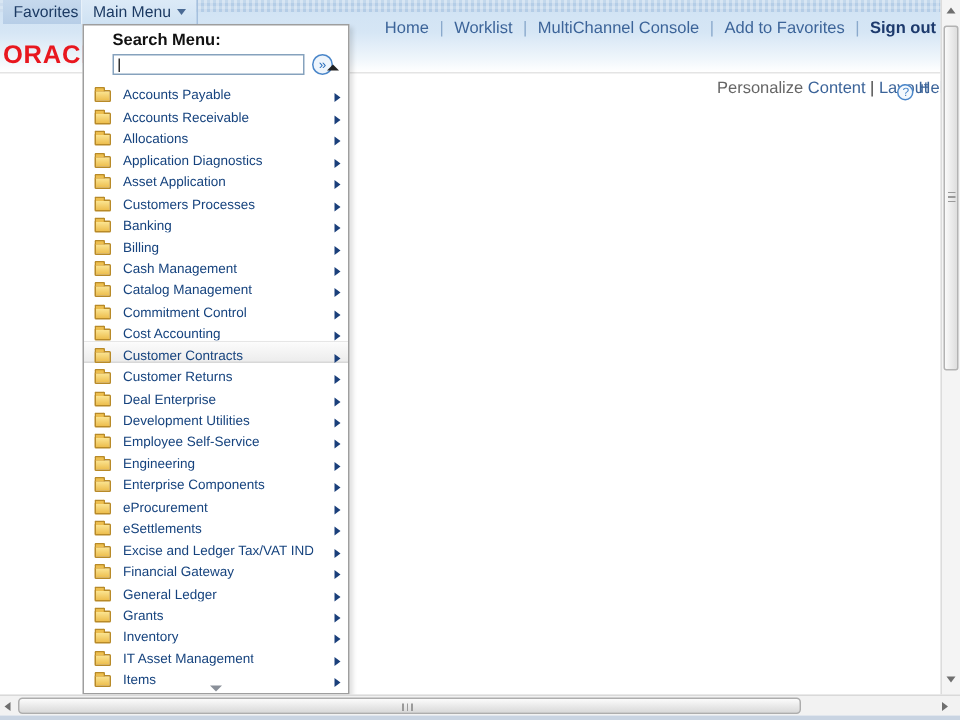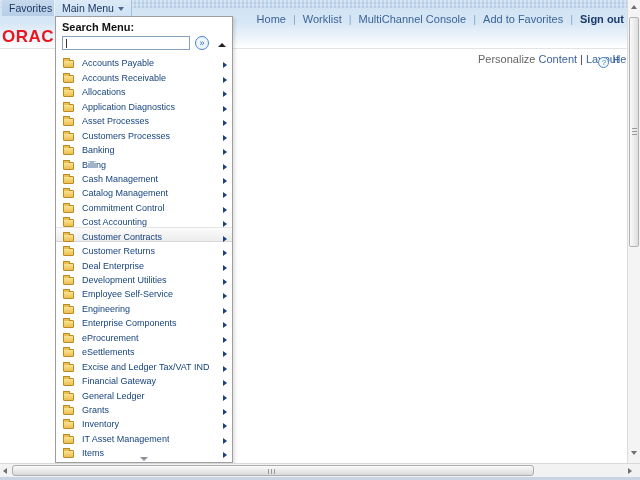--- a/index.html
+++ b/index.html
@@ -34,21 +34,21 @@
   .personalize a { color:#3c6499; text-decoration:none; cursor:pointer; }
   .personalize .psep { color:#444; margin:0 3px; }
   .help-area { position:absolute; top:53px; right:5px; font-size:11px; white-space:nowrap; }
   .help-area a { color:#3c6499; text-decoration:none; }
   .qmark { display:inline-block; width:11px; height:11px; border:1px solid #4a86c9; border-radius:50%;
            color:#4a86c9; font-size:8px; line-height:9px; text-align:center; margin-right:3px; vertical-align:-2px; background:#f4f9fd; }
 
   
   .panel { position:absolute; left:55px; top:16px; width:178px; height:447px; background:#fff;
            border:1px solid #9e9e9e; z-index:5; box-shadow:2px 2px 3px rgba(0,0,0,.12); overflow:hidden; }
-  .search-wrap { padding:4px 6px 0 6px; position:relative; }
+  .search-wrap { padding:4px 6px 0 6px; position:relative;margin-left:13px; }
   .search-label { font-size:11px; font-weight:bold; color:#111; margin-bottom:3px; }
   .search-row { display:flex; align-items:center; }
   .search-input { width:128px; height:14px; border:1px solid #86a2bd; font-size:10px; padding:0 2px;
                   font-family:"Liberation Sans", sans-serif; outline:none; }
   .text-caret { position:absolute; left:10px; top:22px; width:1px; height:9px; background:#333; }
   .go-btn { width:14px; height:14px; border:1px solid #4a86c9; border-radius:50%; background:#eef5fc;
             color:#2a6ebb; font-size:9px; line-height:12px; text-align:center; margin-left:5px; cursor:pointer; }
   .scroll-up { position:absolute; right:6px; top:26px; width:0; height:0; cursor:pointer;
                border-left:4px solid transparent; border-right:4px solid transparent; border-bottom:4px solid #222; }
   .menu-list { position:absolute; left:0; top:37px; width:176px; }
@@ -148,21 +148,21 @@
           <span class="mi-label">Allocations</span>
           <span class="mi-arrow"></span>
         </div>
         <div class="menu-row">
           <span class="folder"></span>
           <span class="mi-label">Application Diagnostics</span>
           <span class="mi-arrow"></span>
         </div>
         <div class="menu-row">
           <span class="folder"></span>
-          <span class="mi-label">Asset Processes</span>
+          <span class="mi-label">Asset Application</span>
           <span class="mi-arrow"></span>
         </div>
         <div class="menu-row">
           <span class="folder"></span>
           <span class="mi-label">Customers Processes</span>
           <span class="mi-arrow"></span>
         </div>
         <div class="menu-row">
           <span class="folder"></span>
           <span class="mi-label">Banking</span>

